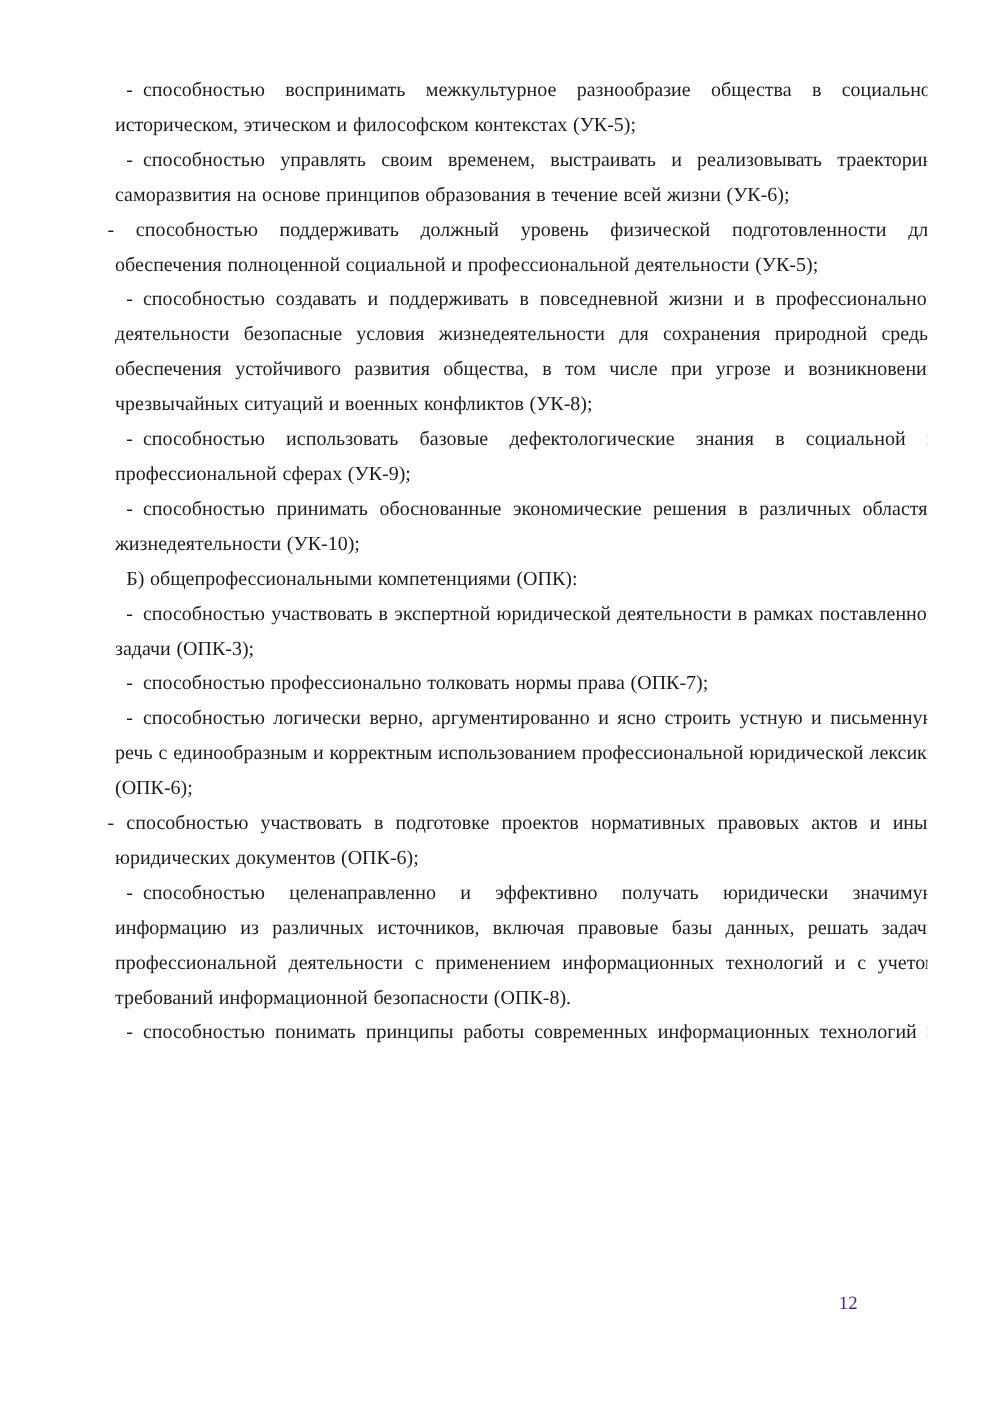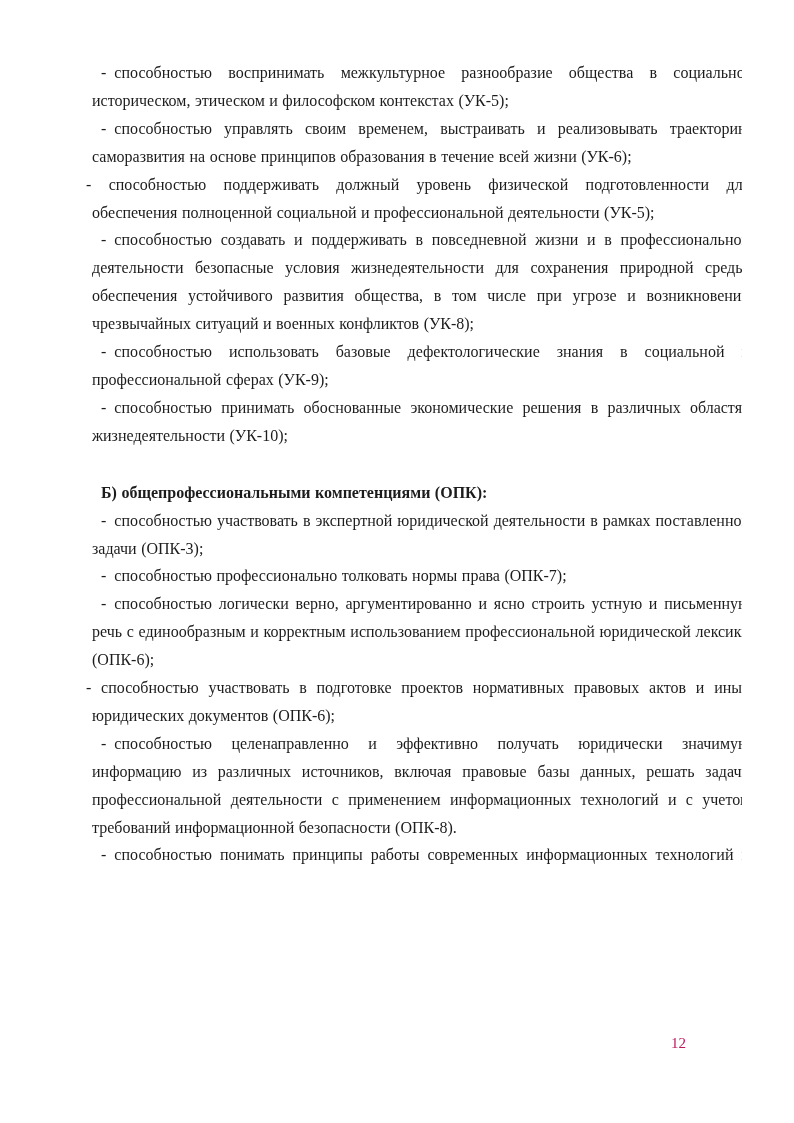--- a/index.html
+++ b/index.html
@@ -26,29 +26,29 @@
     text-align: justify;
     letter-spacing: 0;
     word-spacing: 0.5px;
   }
   .doc-body p {
     margin: 0;
     padding: 0;
   }
   p.indent  { text-indent: 9px; }
   p.hanging { text-indent: -6px; }
-  p.heading { font-weight: bold; text-indent: 9px; margin-top: 29px; }
+  p.heading { font-weight: normal; text-indent: 9px; }
   p.continued { text-align-last: justify; }
   .page-number {
     position: absolute;
     top: 1033px;
     right: 56px;
     font-size: 15px;
     line-height: 20px;
-    color: #be185d;
+    color: #4c1d95;
   }
 </style>
 </head>
 <body>
 
 <div class="page">
   <div class="doc-body">
       <p class="indent">- способностью воспринимать межкультурное разнообразие общества в социально-историческом, этическом и философском контекстах (УК-5);</p>
       <p class="indent">- способностью управлять своим временем, выстраивать и реализовывать траекторию саморазвития на основе принципов образования в течение всей жизни (УК-6);</p>
       <p class="hanging">- способностью поддерживать должный уровень физической подготовленности для обеспечения полноценной социальной и профессиональной деятельности (УК-5);</p>

